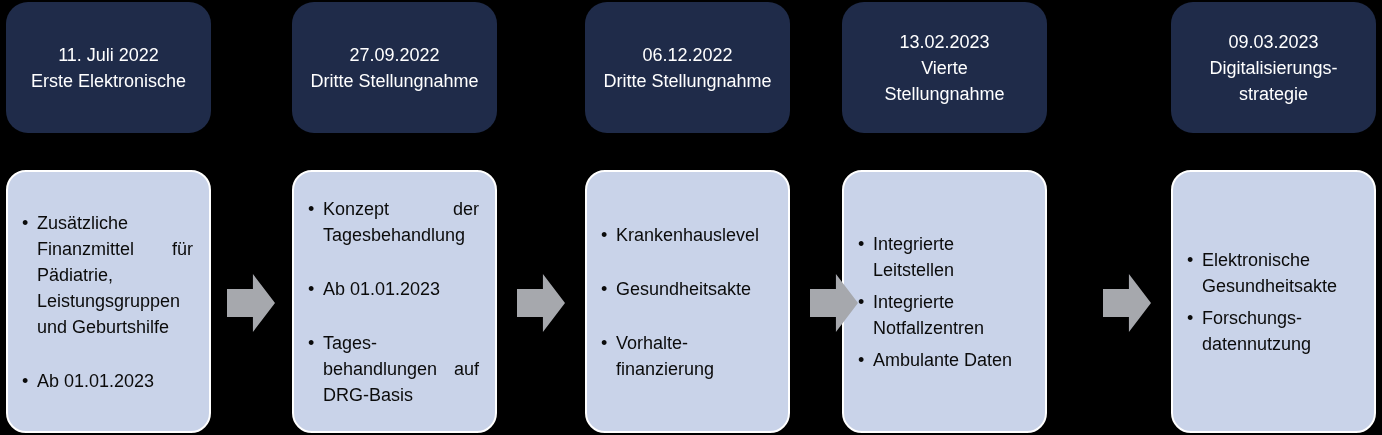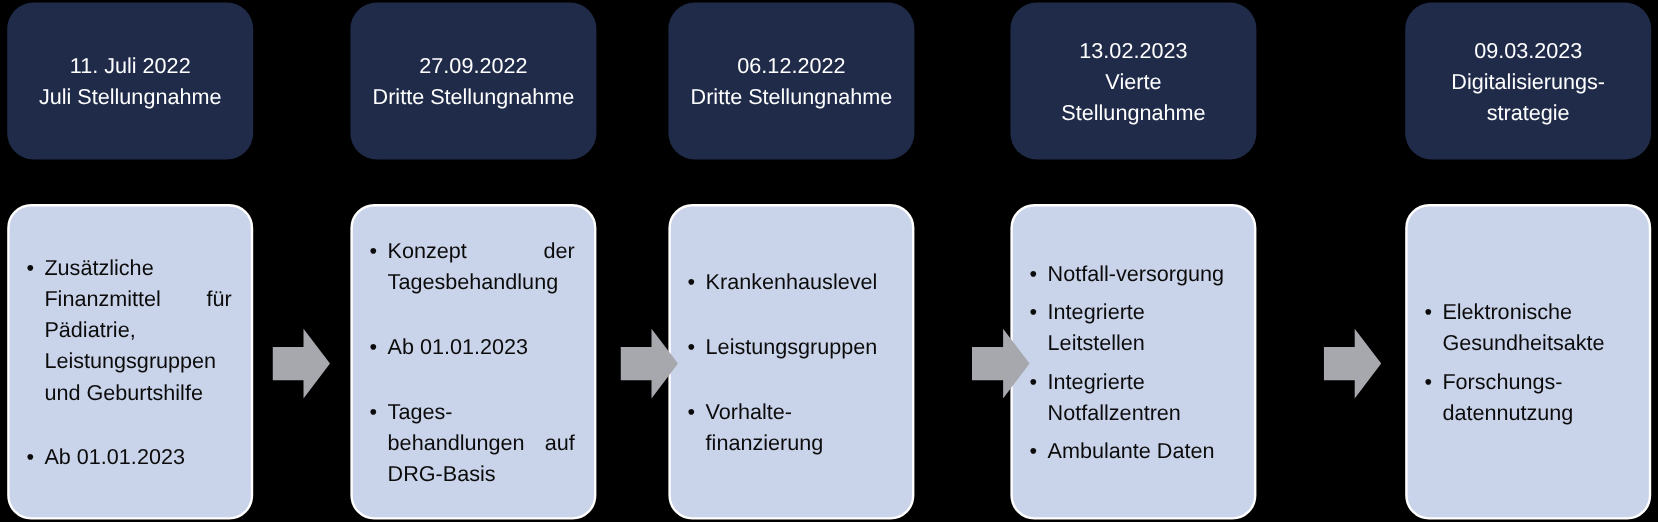--- a/index.html
+++ b/index.html
@@ -77,21 +77,21 @@
   }
 </style>
 </head>
 <body>
 
 <div class="canvas">
 
   <div class="column" style="left:6px">
     <div class="header">
       <div>11. Juli 2022</div>
-      <div>Juli Stellungnahme</div>
+      <div>Erste Elektronische</div>
     </div>
     <div class="body">
       <ul class="gap-lg">
           <li>Zusätzliche Finanzmittel für Pädiatrie, Leistungsgruppen und Geburtshilfe</li>
           <li>Ab 01.01.2023</li>
         </ul>
     </div>
   </div>
 
   <div class="column" style="left:292px">
@@ -101,42 +101,41 @@
     </div>
     <div class="body">
       <ul class="gap-lg">
           <li>Konzept der Tagesbehandlung</li>
           <li>Ab 01.01.2023</li>
           <li>Tages-behandlungen auf DRG-Basis</li>
         </ul>
     </div>
   </div>
 
-  <div class="column" style="left:557px">
+  <div class="column" style="left:585px">
     <div class="header">
       <div>06.12.2022</div>
       <div>Dritte Stellungnahme</div>
     </div>
     <div class="body">
       <ul class="gap-lg">
           <li>Krankenhauslevel</li>
-          <li>Leistungsgruppen</li>
+          <li>Gesundheitsakte</li>
           <li>Vorhalte-finanzierung</li>
         </ul>
     </div>
   </div>
 
   <div class="column" style="left:842px">
     <div class="header">
       <div>13.02.2023</div>
       <div>Vierte Stellungnahme</div>
     </div>
     <div class="body">
       <ul class="gap-sm">
-          <li>Notfall-versorgung</li>
           <li>Integrierte Leitstellen</li>
           <li>Integrierte Notfallzentren</li>
           <li>Ambulante Daten</li>
         </ul>
     </div>
   </div>
 
   <div class="column" style="left:1171px">
     <div class="header">
       <div>09.03.2023</div>

